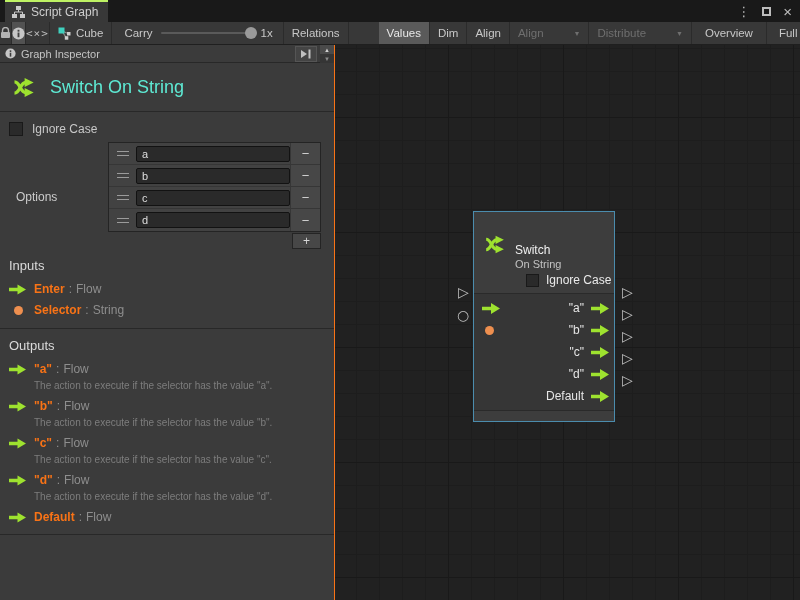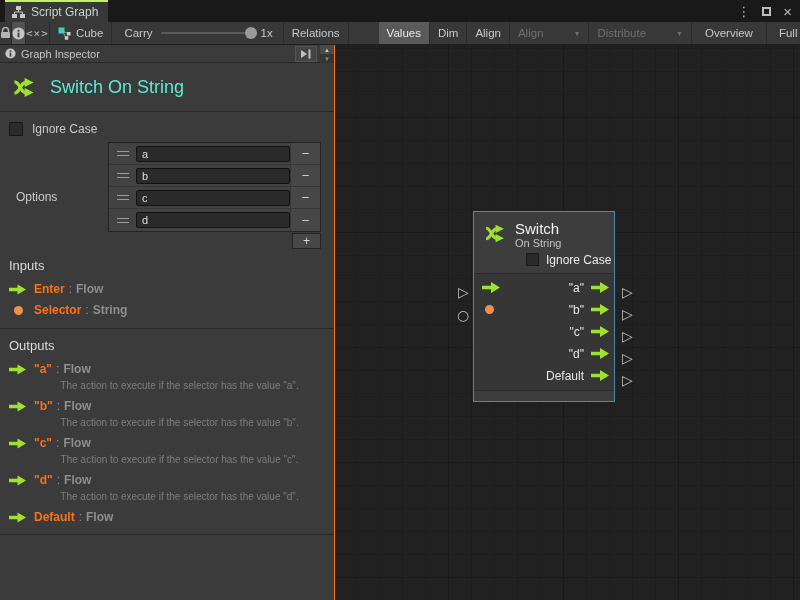--- a/index.html
+++ b/index.html
@@ -71,43 +71,43 @@
   .opt-addrow { display:flex; justify-content:flex-end; padding-top:1px; }
   .opt-add { width:29px; height:16px; background:#474747; border:1px solid #242424; color:#d8d8d8; font-size:12px; display:flex; align-items:center; justify-content:center; }
 
   .warning { margin:9px 5px 6px 5px; border:1px solid #242424; background:#404040; display:flex; align-items:center; gap:9px; padding:5px 9px; min-height:35px; font-size:11.5px; color:#d2d2d2; }
 
   .section-h { font-size:13px; color:#dadada; padding:9px 9px 5px 9px; }
   .port-row { display:flex; align-items:center; padding:4px 9px 3px 9px; }
   .picon { width:18px; flex:none; display:flex; align-items:center; justify-content:center; margin-right:7px; }
   .pname { font-weight:bold; color:#f97316; }
   .psep { color:#8e8e8e; margin:0 4px; }
-  .ptype { color:#8e8e8e;font-weight:bold; }
-  .pdesc { font-size:10px; color:#7d7d7d; padding:0 9px 3px 34px; line-height:1.3;text-align:center; }
+  .ptype { color:#8e8e8e; }
+  .pdesc { font-size:10px; color:#7d7d7d; padding:0 9px 3px 34px; line-height:1.3; }
 
   
   .canvas {
     position:absolute; left:335px; top:45px; width:465px; height:555px;
     background-color:#212121;
     background-image:
       linear-gradient(to right, #191919 1px, transparent 1px),
       linear-gradient(to bottom, #191919 1px, transparent 1px),
       linear-gradient(to right, #1d1d1d 1px, transparent 1px),
       linear-gradient(to bottom, #1d1d1d 1px, transparent 1px);
     background-size:115px 115px, 115px 115px, 23px 23px, 23px 23px;
     background-position:113px 0, 0 72px, 21px 0, 0 3px;
   }
   .node {
     position:absolute; left:138px; top:166px; width:142px;
     border:1px solid #4b8cad; background:#383838; font-size:12px;
   }
   .node-header { background:#3d3d3d; padding:6px 6px 0 8px; }
   .nh-top { display:flex; align-items:center; gap:8px; }
   .nh-titles { line-height:1.15; padding-top:2px; }
-  .nh-title { font-size:15px; color:#f0f0f0; }
+  .nh-title { font-size:12px; color:#f0f0f0;margin-top:24px; }
   .nh-sub { font-size:11px; color:#c2c2c2; }
   .node-chk { display:flex; align-items:center; gap:7px; padding:3px 6px 6px 44px; }
   .node-chk .checkbox { width:13px; height:13px; }
   .node-chk span { color:#eaeaea; font-size:12px; white-space:nowrap; }
   .node-body { border-top:1px solid #2a2a2a; background:#363636; padding:3px 0; }
   .node-row { height:22px; display:flex; align-items:center; padding:0 5px 0 8px; }
   .row-right { margin-left:auto; display:flex; align-items:center; gap:7px; color:#e6e6e6; }
   .node-footer { border-top:1px solid #2a2a2a; background:#3d3d3d; height:11px; }
 
   .flow-arrow { display:inline-block; line-height:0; }

